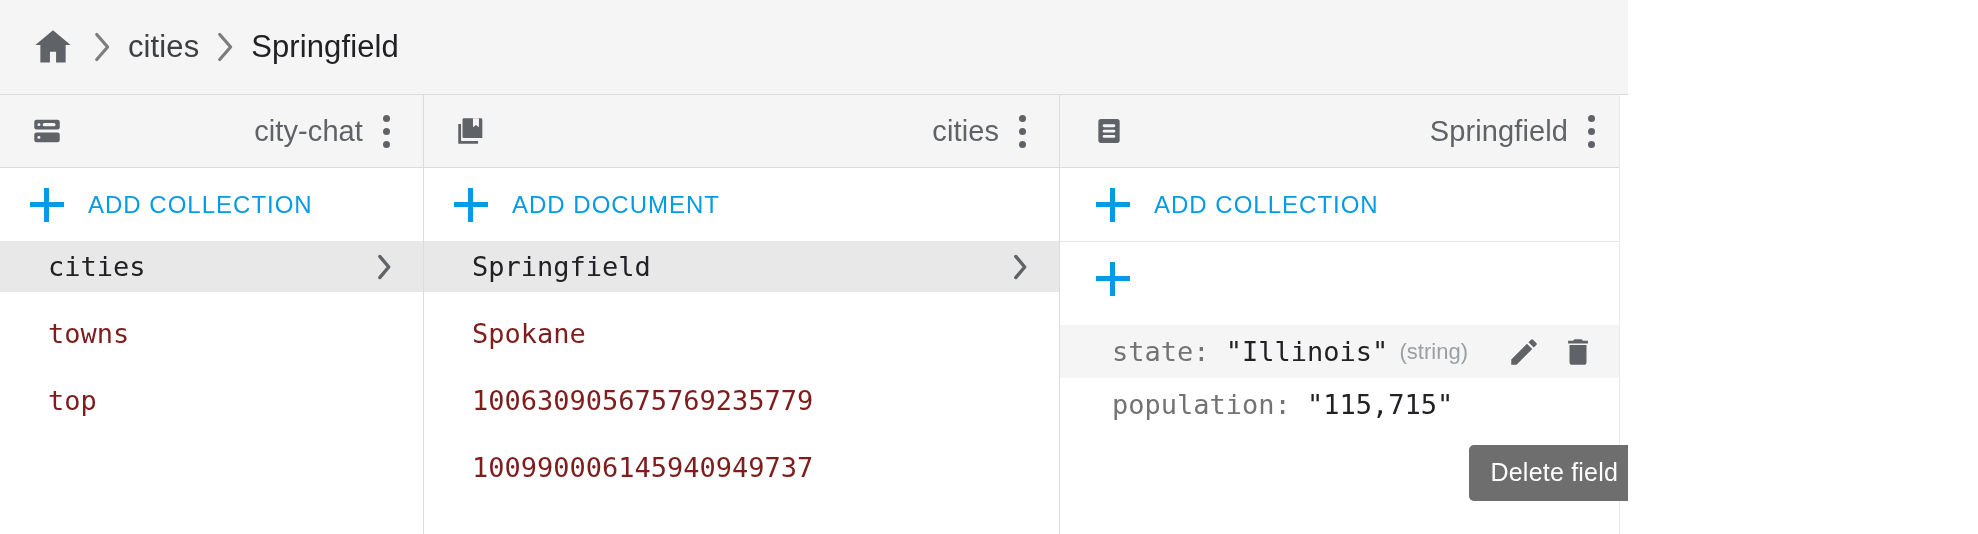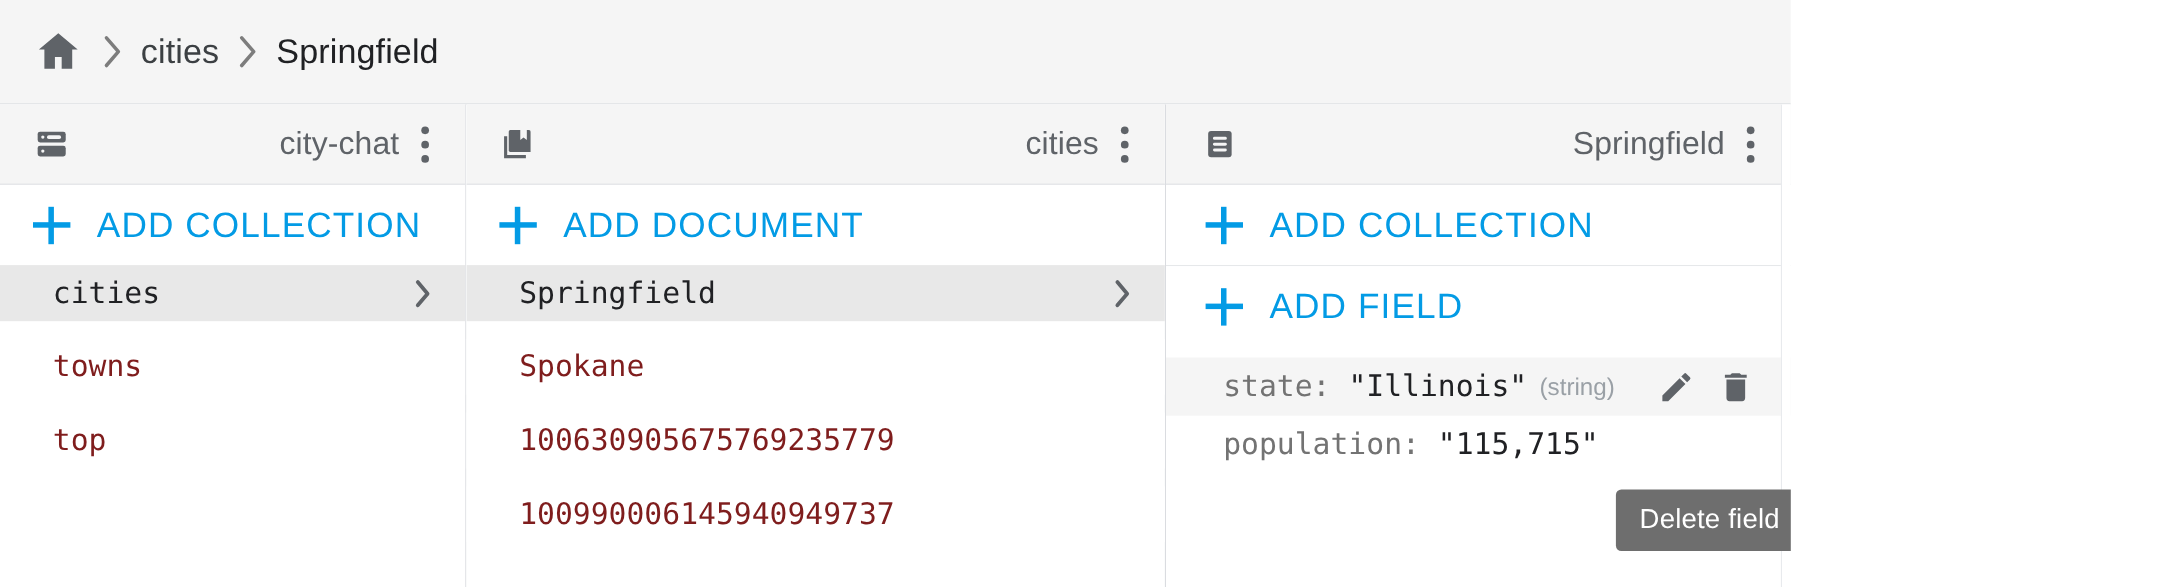--- a/index.html
+++ b/index.html
@@ -73,21 +73,21 @@
   .act-plus{
     width:34px;flex:0 0 34px;height:34px;margin-right:24px;
     position:relative;
   }
   .act-plus:before,.act-plus:after{
     content:"";position:absolute;background:#039be5;
   }
   .act-plus:before{left:0;top:14px;width:34px;height:5px;}
   .act-plus:after{top:0;left:14px;height:34px;width:5px;}
   .act-label{
-    color:#039be5;font-size:32px;letter-spacing:1.0px;font-weight:400;
+    color:#039be5;font-size:24px;letter-spacing:1.0px;font-weight:400;
     white-space:nowrap;
   }
 
   
   .row{
     height:51px;box-sizing:border-box;
     display:flex;align-items:center;
     padding-left:48px;padding-right:26px;
     cursor:pointer;background:#fff;
   }
@@ -273,21 +273,20 @@
           </span>
       </div>
 
       <div class="action">
         <span class="act-plus"></span>
         <span class="act-label">ADD COLLECTION</span>
       </div>
       <div class="action-sep"></div>
       <div class="action">
         <span class="act-plus"></span>
-        <span class="act-label">ADD FIELD</span>
       </div>
 
       <div style="height:10px"></div>
 
       <div class="field-row hl">
         <span class="field-text">
           <span class="field-key">state:</span>
           <span class="field-val">"Illinois"</span>
         </span>
         <span class="field-type">(string)</span>

